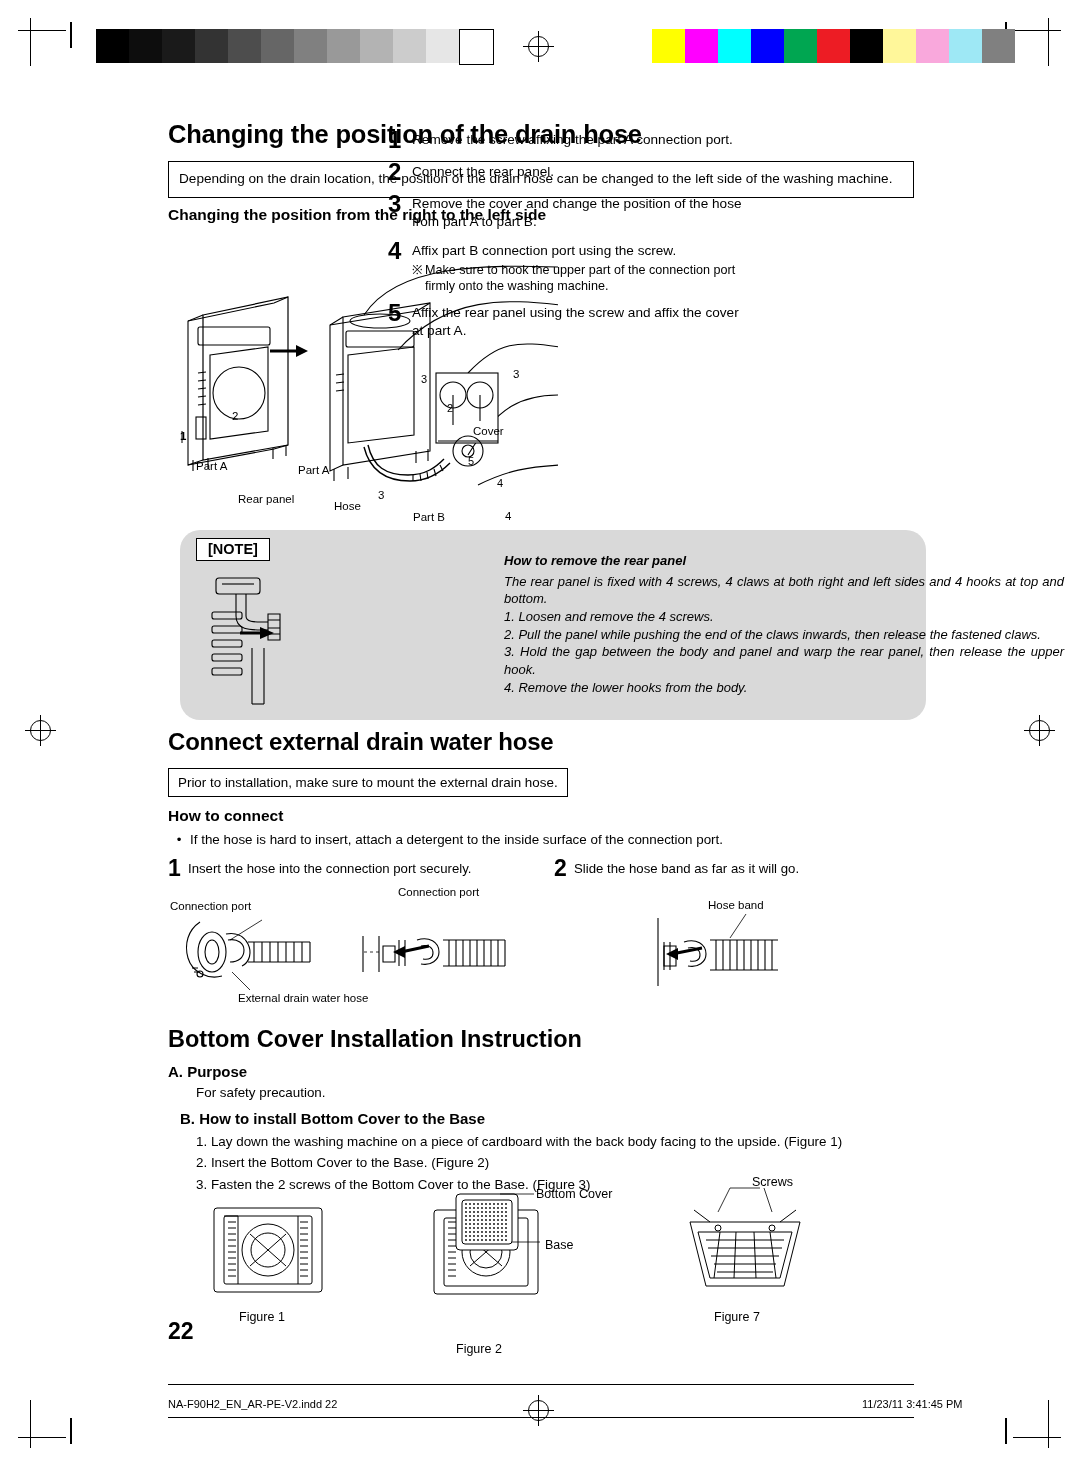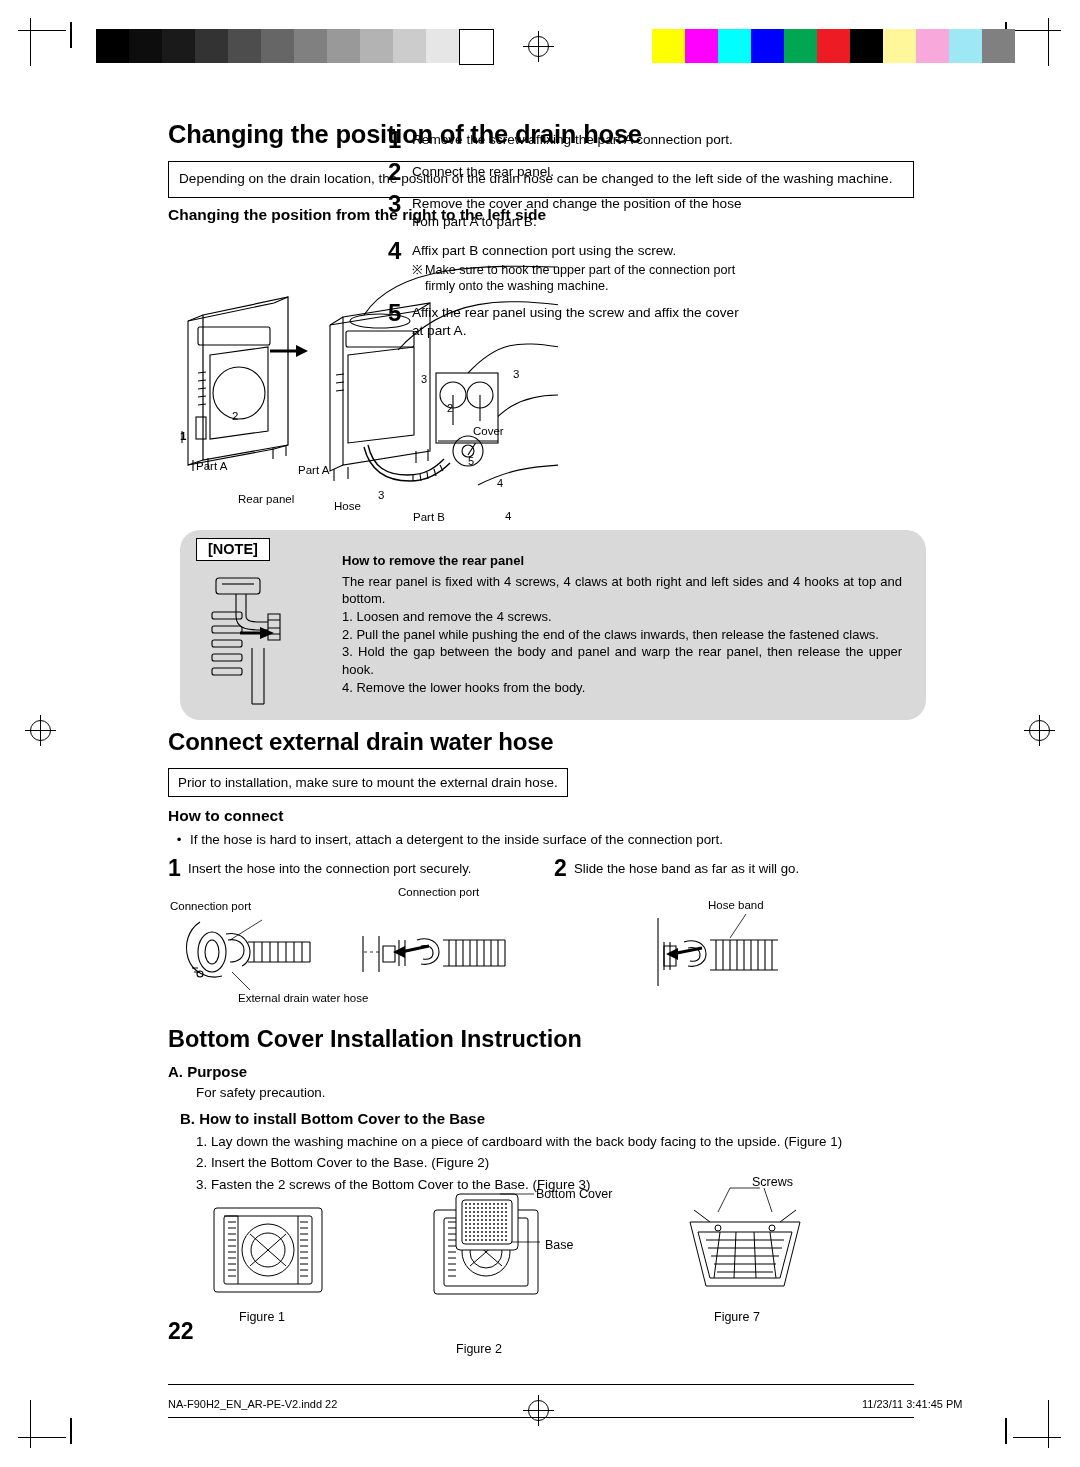--- a/index.html
+++ b/index.html
@@ -23,21 +23,21 @@
   h1.sec{font-size:25.5px;font-weight:bold;margin:0 0 12px 0;letter-spacing:-0.2px;}
   .boxnote{border:1px solid #000;padding:8px 10px 9px 10px;font-size:13.6px;line-height:1.35;margin-bottom:8px;}
   h2.sub{font-size:15.5px;font-weight:bold;margin:0 0 6px 0;}
 
   .steps{position:absolute;left:388px;top:128px;width:360px;}
   .step{display:flex;margin-bottom:8px;}
   .step .num{font-size:24px;font-weight:bold;line-height:1;width:24px;flex:0 0 24px;text-align:left;}
   .step .txt{font-size:13.6px;line-height:1.32;padding-top:3px;}
   .substep{font-size:12.6px;line-height:1.3;padding-left:24px;margin-top:-4px;margin-bottom:6px;display:flex;}
   .substep .mk{flex:0 0 13px;}
-  .noteBody{font-size:13px;line-height:1.36;text-align:justify;}
+  .noteBody{margin-left:162px;font-size:13px;line-height:1.36;text-align:justify;font-style:italic;}
   .noteList{margin:0;padding:0;list-style:none;}
 
   
   .smallbox{border:1px solid #000;display:inline-block;padding:6px 9px;font-size:13.4px;margin-bottom:10px;}
   .bullet{display:flex;font-size:13.4px;line-height:1.35;margin-bottom:8px;}
   .bullet .dot{flex:0 0 22px;text-align:center;}
 
   .twocol{display:flex;gap:26px;margin-top:4px;}
   .twocol .c{flex:1;display:flex;}
   .twocol .c .num{font-size:23px;font-weight:bold;line-height:1;flex:0 0 20px;}

